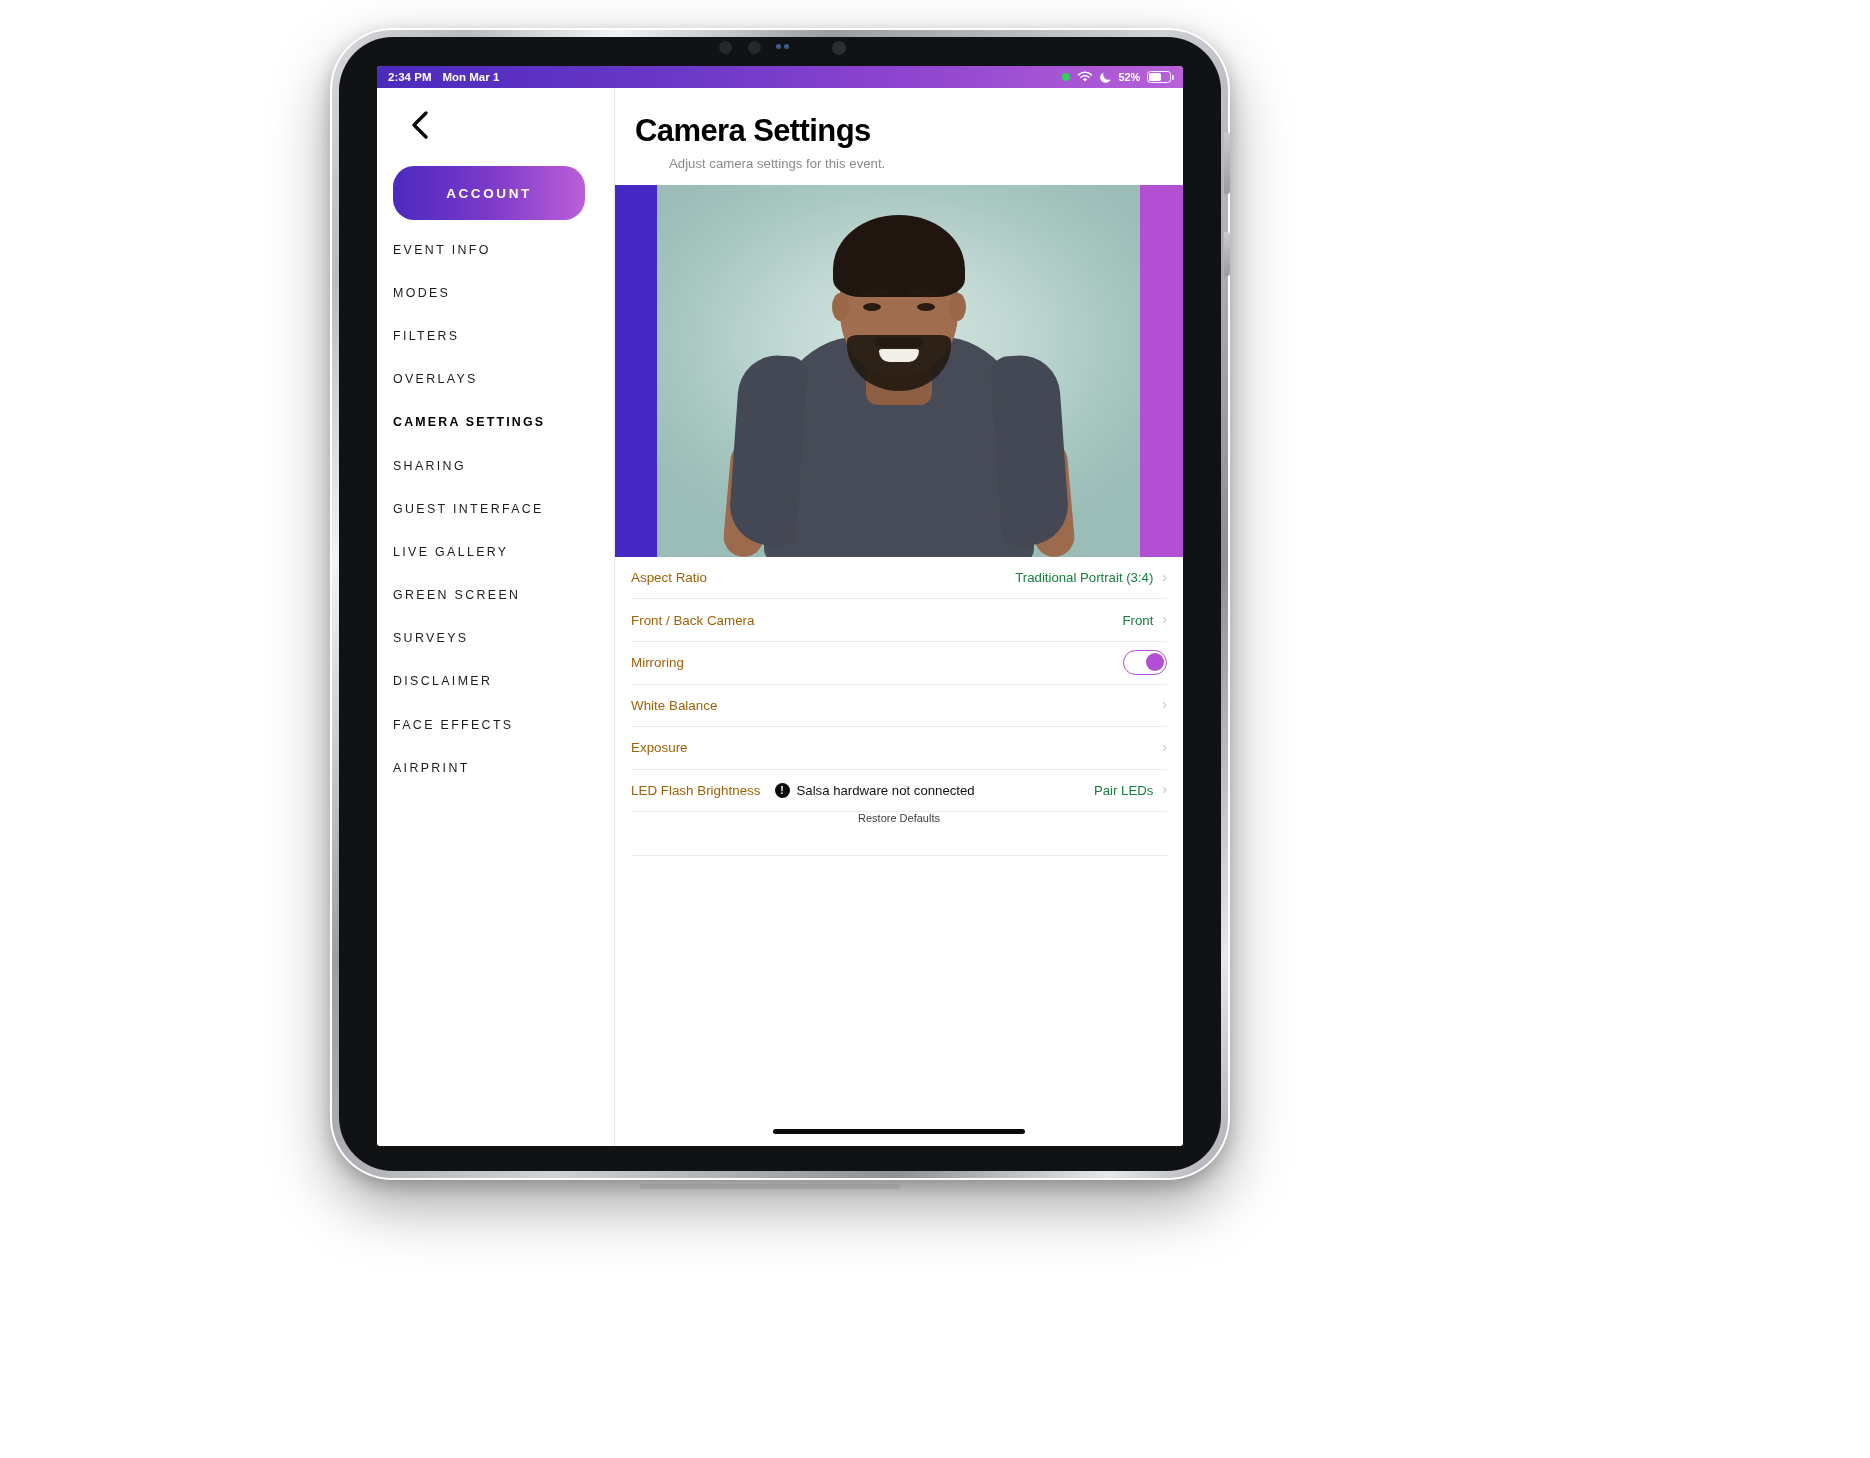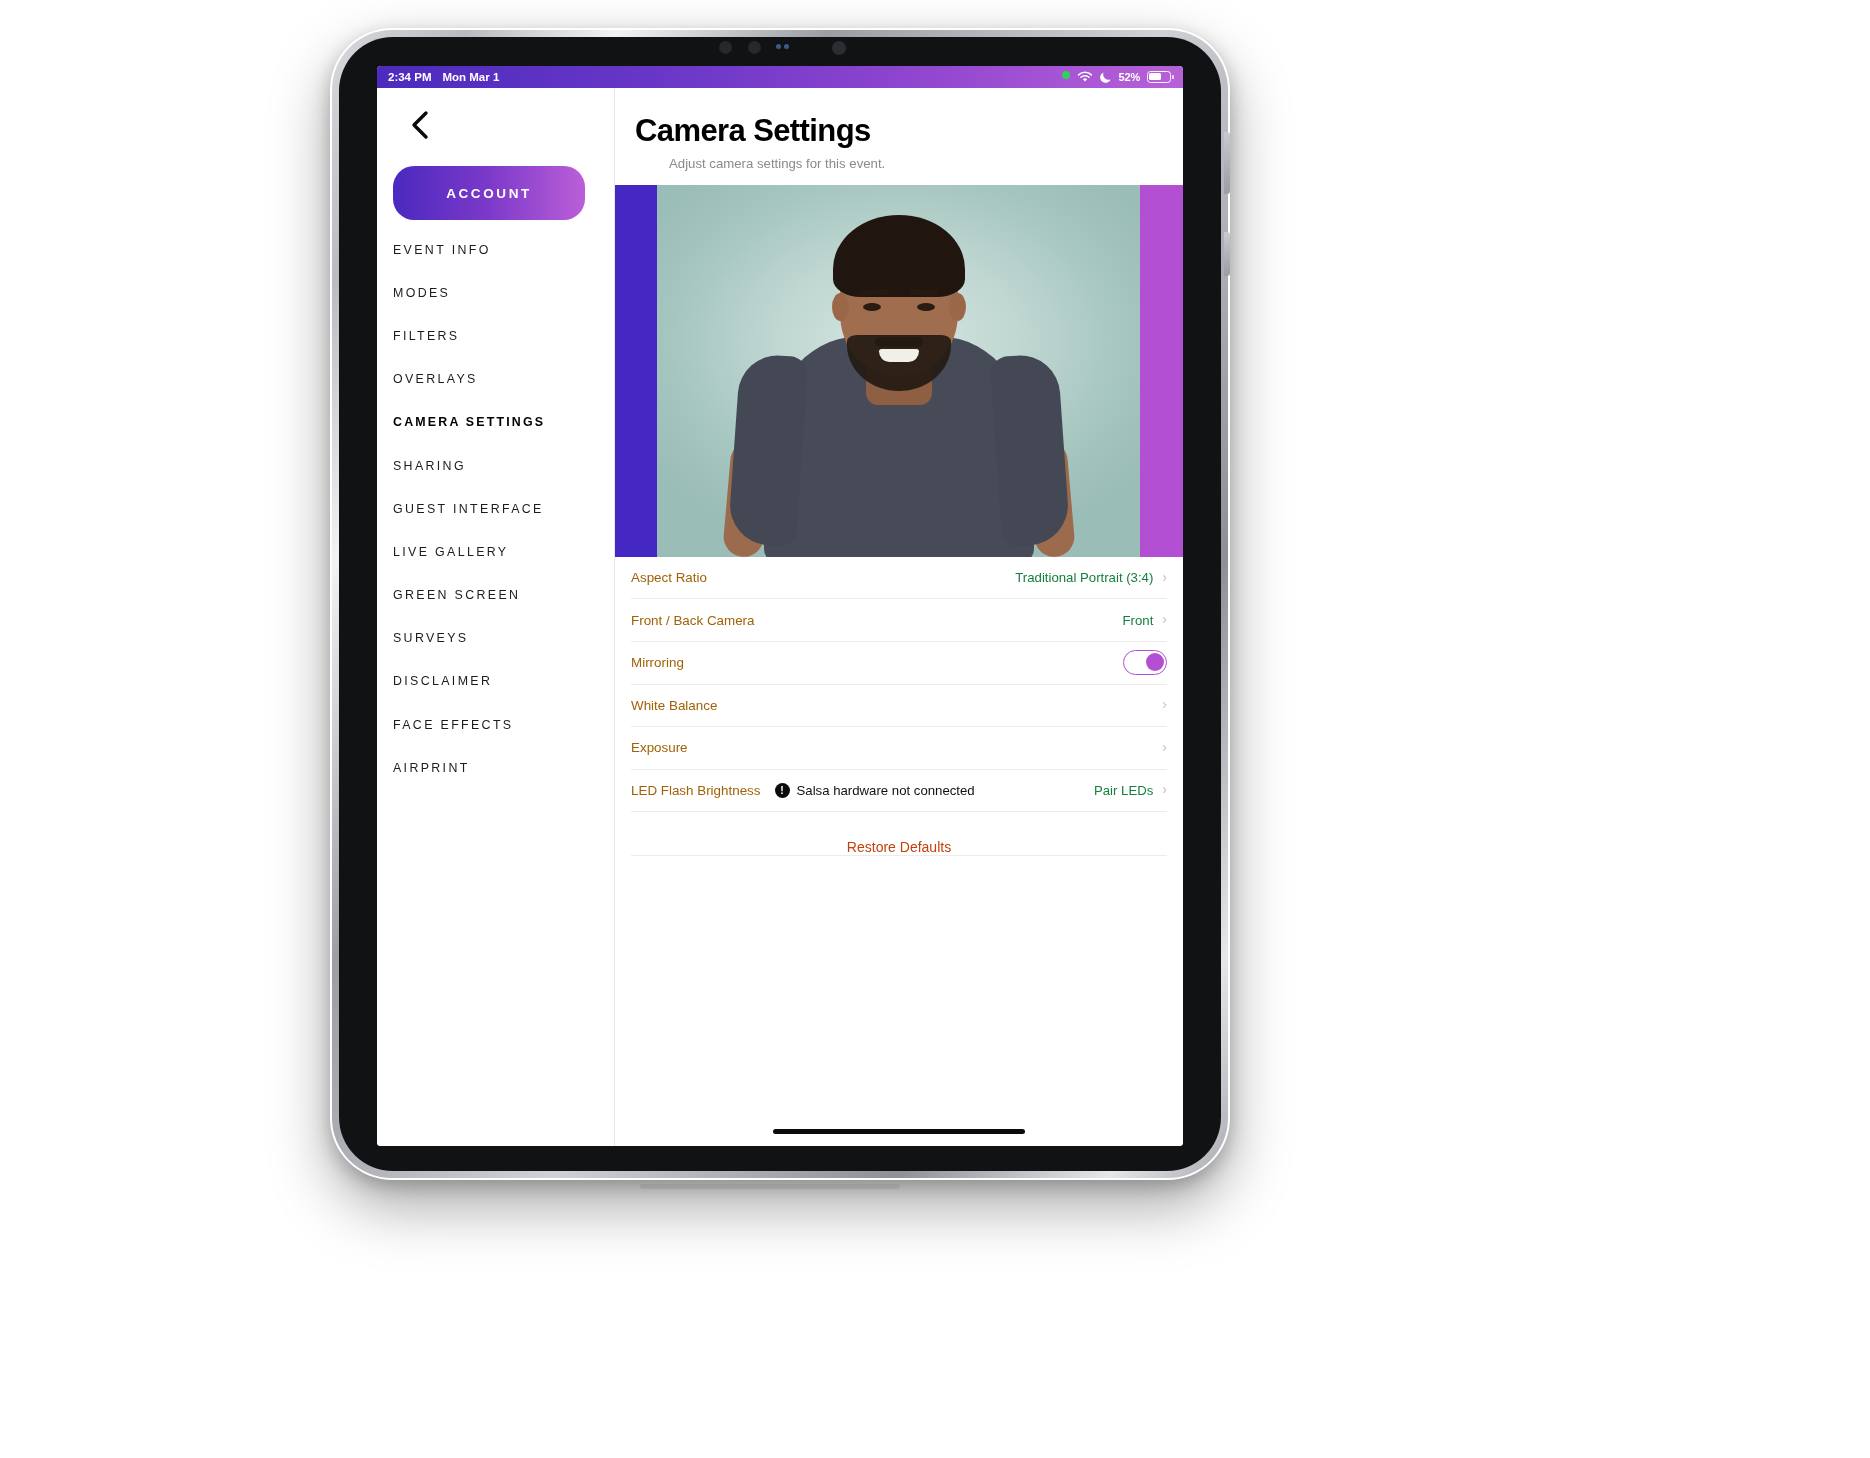--- a/index.html
+++ b/index.html
@@ -46,21 +46,21 @@
   .nub.pencil{ left:640px;  top:1184px; width:260px; height:5px; background:rgba(120,122,128,.25); border-radius:3px;}
 
   
   .statusbar{
     position:absolute; left:0; top:0; width:806px; height:22px;
     background: linear-gradient(90deg,#4b2bbd 0%, #6c38c8 38%, #8f45cf 66%, #b861d8 100%);
     display:flex; align-items:center; color:#fff;
     font-size:11.5px; font-weight:600;
   }
   .sb-left{ display:flex; align-items:center; gap:11px; margin-left:11px; }
-  .sb-right{ margin-left:auto; margin-right:12px; display:flex; align-items:flex-start; gap:7px; }
+  .sb-right{ margin-left:auto; margin-right:12px; display:flex; align-items:center; gap:7px; }
   .sb-dot{ width:8px; height:8px; border-radius:50%; background:#30d158; display:inline-block; }
   .sb-pct{ font-size:11px; font-weight:600; letter-spacing:-.2px;}
   .batt{ position:relative; width:24px; height:12px; border:1.4px solid rgba(255,255,255,.92); border-radius:3.4px; }
   .batt::after{ content:""; position:absolute; right:-3.6px; top:3.4px; width:2px; height:4.4px; background:rgba(255,255,255,.75); border-radius:0 1px 1px 0;}
   .batt i{ position:absolute; left:1.4px; top:1.4px; bottom:1.4px; width:52%; background:#fff; border-radius:1.6px; display:block;}
 
   
   .app{ position:absolute; left:0; top:22px; width:806px; height:1058px; display:flex; background:#fff; }
   .sidebar{ width:238px; height:100%; background:#fff; border-right:1px solid #e7e7ea; padding:0; position:relative; }
   .back-btn{
@@ -140,22 +140,22 @@
   .row-right{ margin-left:auto; display:flex; align-items:center; gap:9px; }
   .row-value{ font-size:13.2px; color:#15803d; }
   .chev{ color:#c3c3c6; font-size:14px; line-height:1; display:inline-block; transform:translateY(-1px);}
   .warn{
     display:inline-flex; align-items:center; justify-content:center;
     width:15px; height:15px; border-radius:50%; background:#0b0b0c; color:#fff;
     font-size:10.5px; font-weight:700; margin:0 7px 0 14px; line-height:1;
   }
   .warn-text{ font-size:13.2px; color:#111; }
   .restore{
-    height:44px; display:flex; align-items:flex-end; justify-content:center;
-    border-bottom:1px solid #ececee; font-size:14px; color:#c2410c; cursor:pointer;
+    height:44px; display:flex; align-items:flex-start; justify-content:center;
+    border-bottom:1px solid #ececee; font-size:11px; color:#404040; cursor:pointer;
   }
   .home-indicator{
     position:absolute; left:50%; transform:translateX(-50%); bottom:12px;
     width:252px; height:5px; border-radius:3px; background:#0b0b0c;
   }
 </style>
 </head>
 <body>
 
 <div id="stage">

